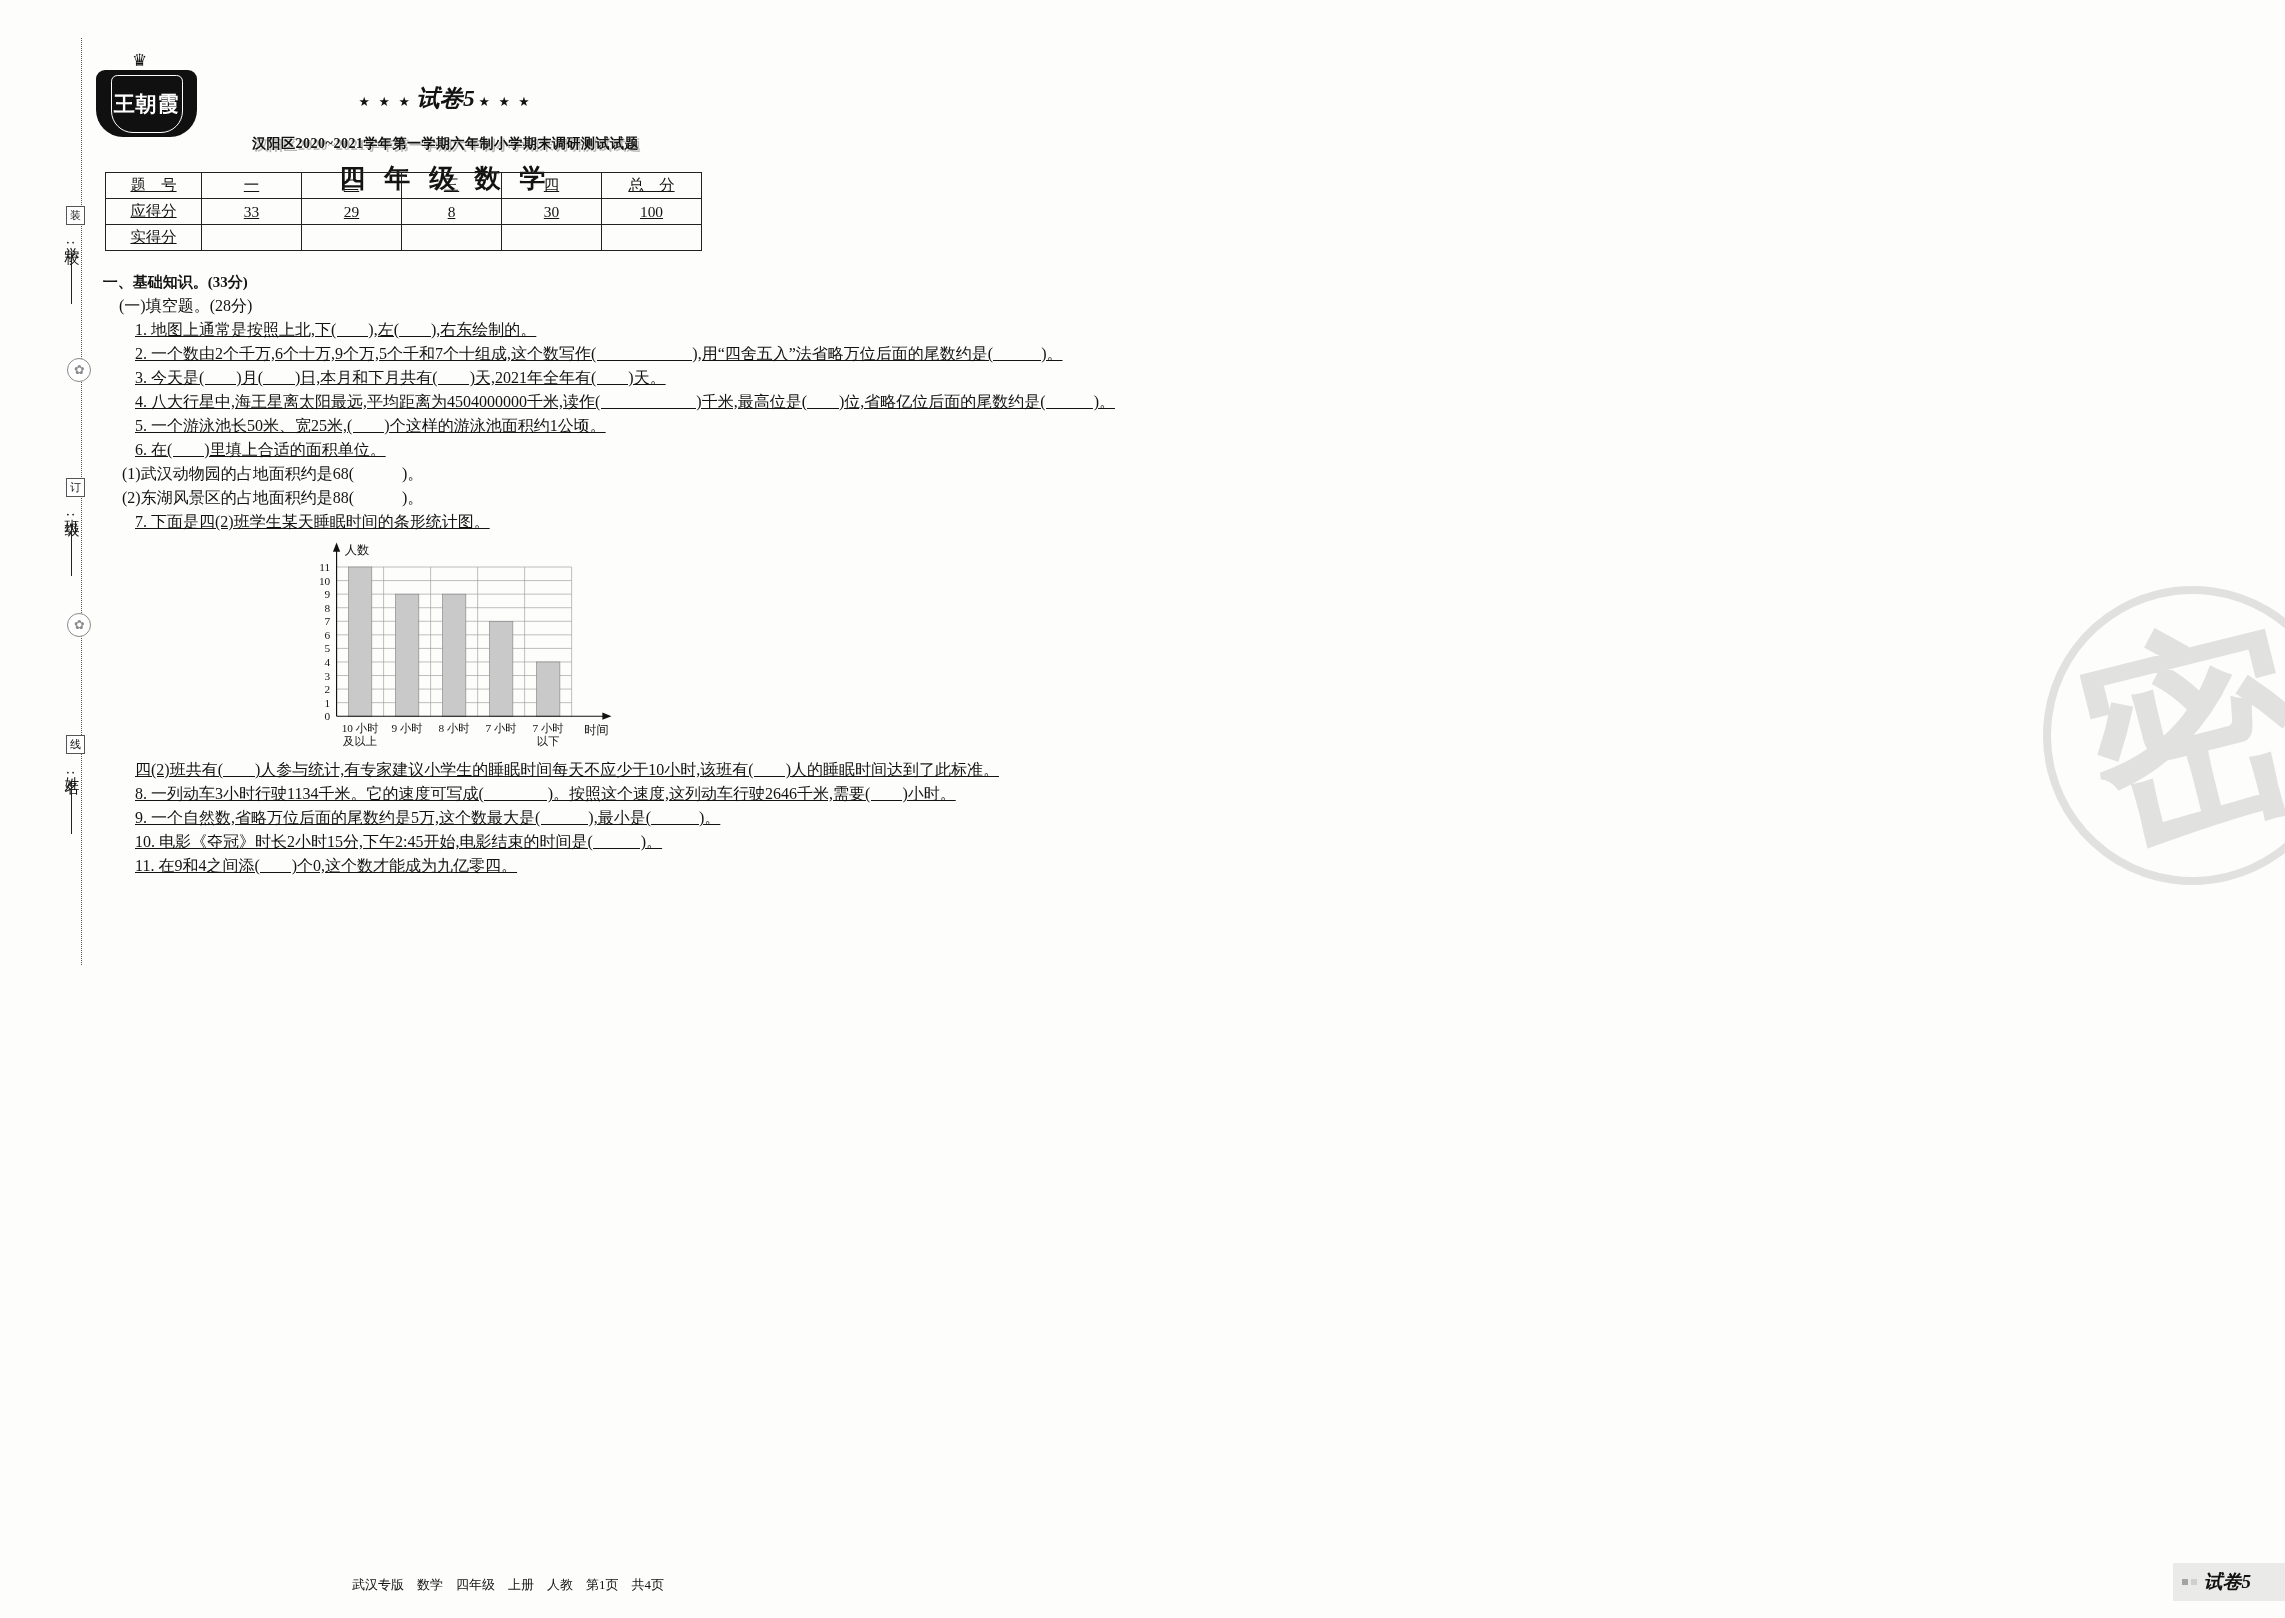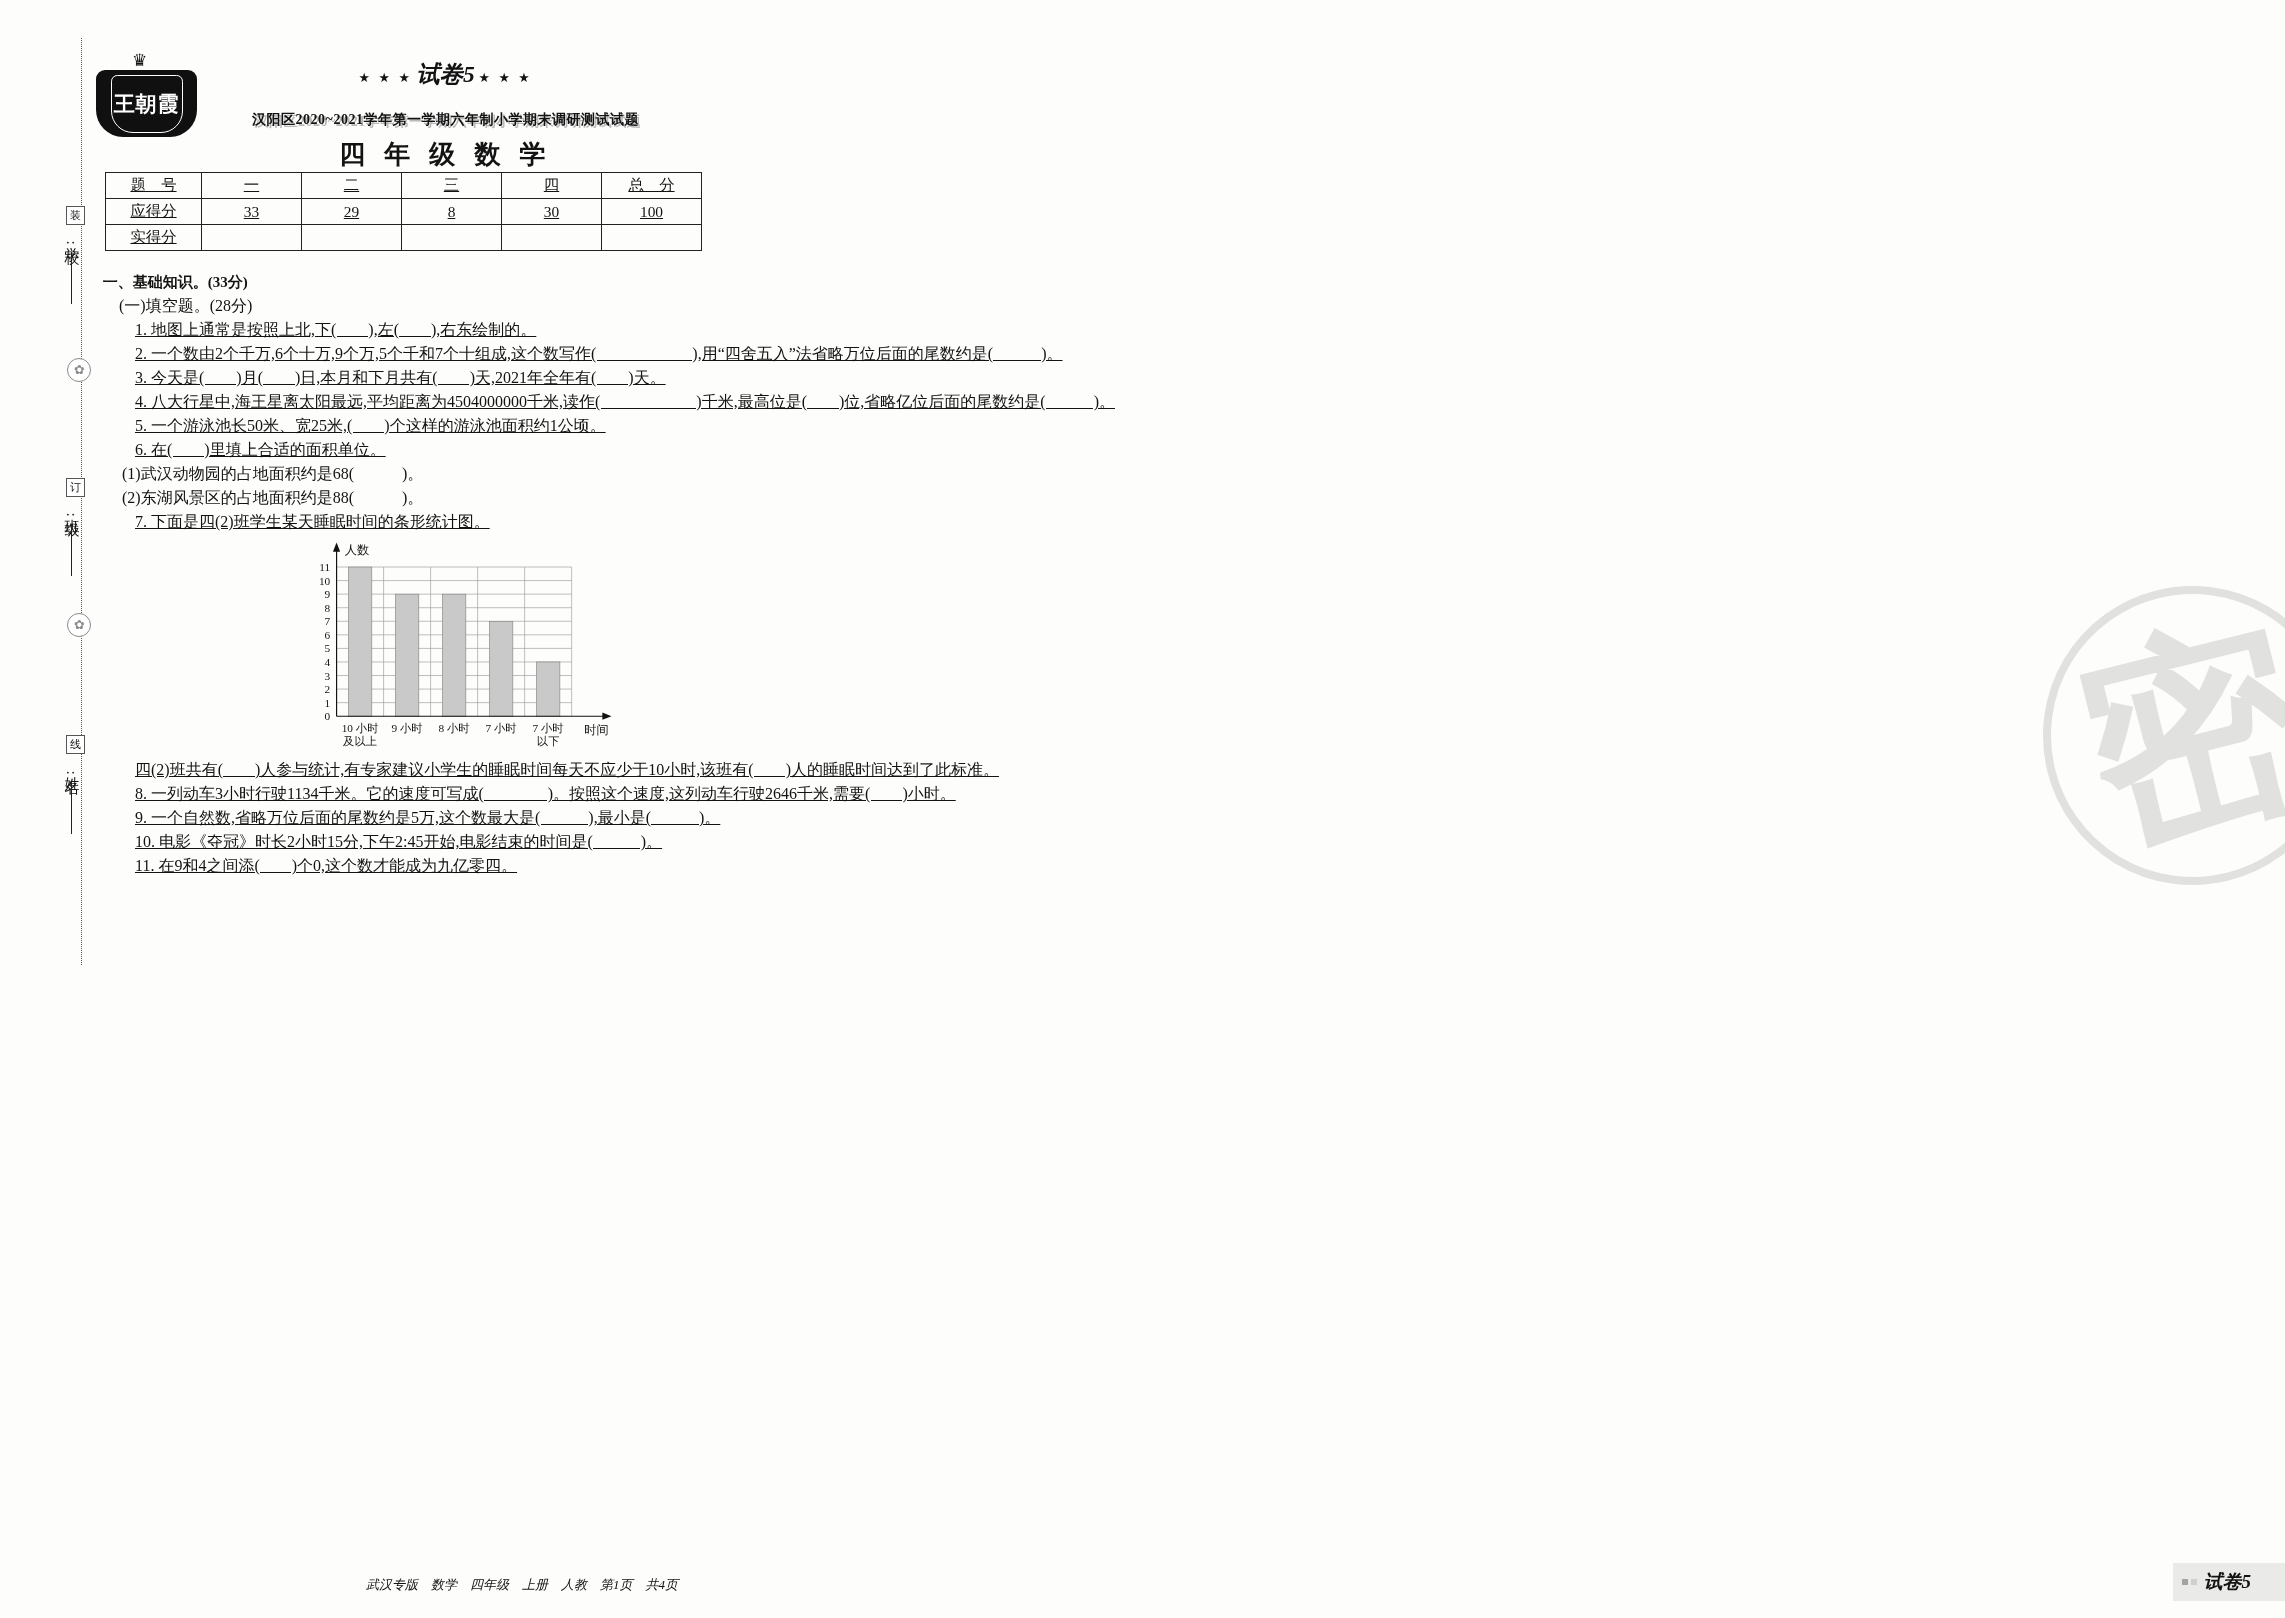--- a/index.html
+++ b/index.html
@@ -24,21 +24,21 @@
   
   .logo { position:absolute; left:96px; top:52px; width:87px; text-align:center; }
   .logo .crown { font-size:17px; line-height:18px; color:#101010; }
   .logo .shield { margin:0 auto; width:101px; height:67px; background:#101010;
                   border-radius:9px 9px 27px 27px; display:flex; align-items:center; justify-content:center; }
   .logo .shield .inner { border:1.4px solid #fff; border-radius:6.3px 6.3px 22px 22px; width:72px; height:58px;
                   display:flex; align-items:center; justify-content:center; }
   .logo .shield span { color:#fff; font-weight:bold; font-size:21px; letter-spacing:0.9px;
                   font-family:"Liberation Sans",sans-serif; }
   .headc { position:absolute; left:181px; top:58px; width:529px; text-align:center; }
-  .badge { font-size:12.7px; letter-spacing:2.7px; }
+  .badge { font-size:12.7px; letter-spacing:2.7px;margin-top:24px; }
   .badge .bt { font-size:23.5px; font-weight:bold; font-style:italic; letter-spacing:0; margin:0 3.6px; }
   .examtitle { margin-top:21px; font-size:14px; font-weight:bold; letter-spacing:0.5px;
                text-shadow:2.3px 2.3px 0 #b9b9b9; }
   .subject { margin-top:8.1px; font-size:26px; font-weight:bold; letter-spacing:6.3px; }
 
   
   .score { position:absolute; left:105px; top:172px; width:597px; border-collapse:collapse;
            table-layout:fixed; font-size:15.4px; }
   .score td { border:1.4px solid #222; height:26px; text-align:center;text-decoration:underline; }
   .score td:first-child { width:96px; }
@@ -61,21 +61,21 @@
            transform:rotate(-14deg); }
   .stamp span { font-size:213px; font-weight:bold; color:#e1e1df; line-height:1; }
   .cornerband { position:absolute; right:0; top:1563px; width:113px; height:38px; background:#eaeae8;
                 display:flex; align-items:center; padding-left:9px; }
   .sq { display:inline-block; width:6.3px; height:6.3px; margin-right:2.7px; }
   .sq1 { background:#a3a3a3; } .sq2 { background:#cfcfcf; margin-right:6.3px; }
   .cl { font-size:19px; font-weight:bold; font-style:italic; }
 
   
   .footer { position:absolute; top:1576px; font-size:13px; text-align:center; }
-  .f1 { left:115px; width:814px;font-style:italic; }
+  .f1 { left:101px; width:814px; }
   .f2 { left:65px; width:850px; }
 </style>
 </head>
 <body>
 
 <div class="page" id="page1">
 
   <div class="bindline"></div>
   <div class="mbox" style="top:206px">装</div>
   <div class="vfield" style="top:235px">

